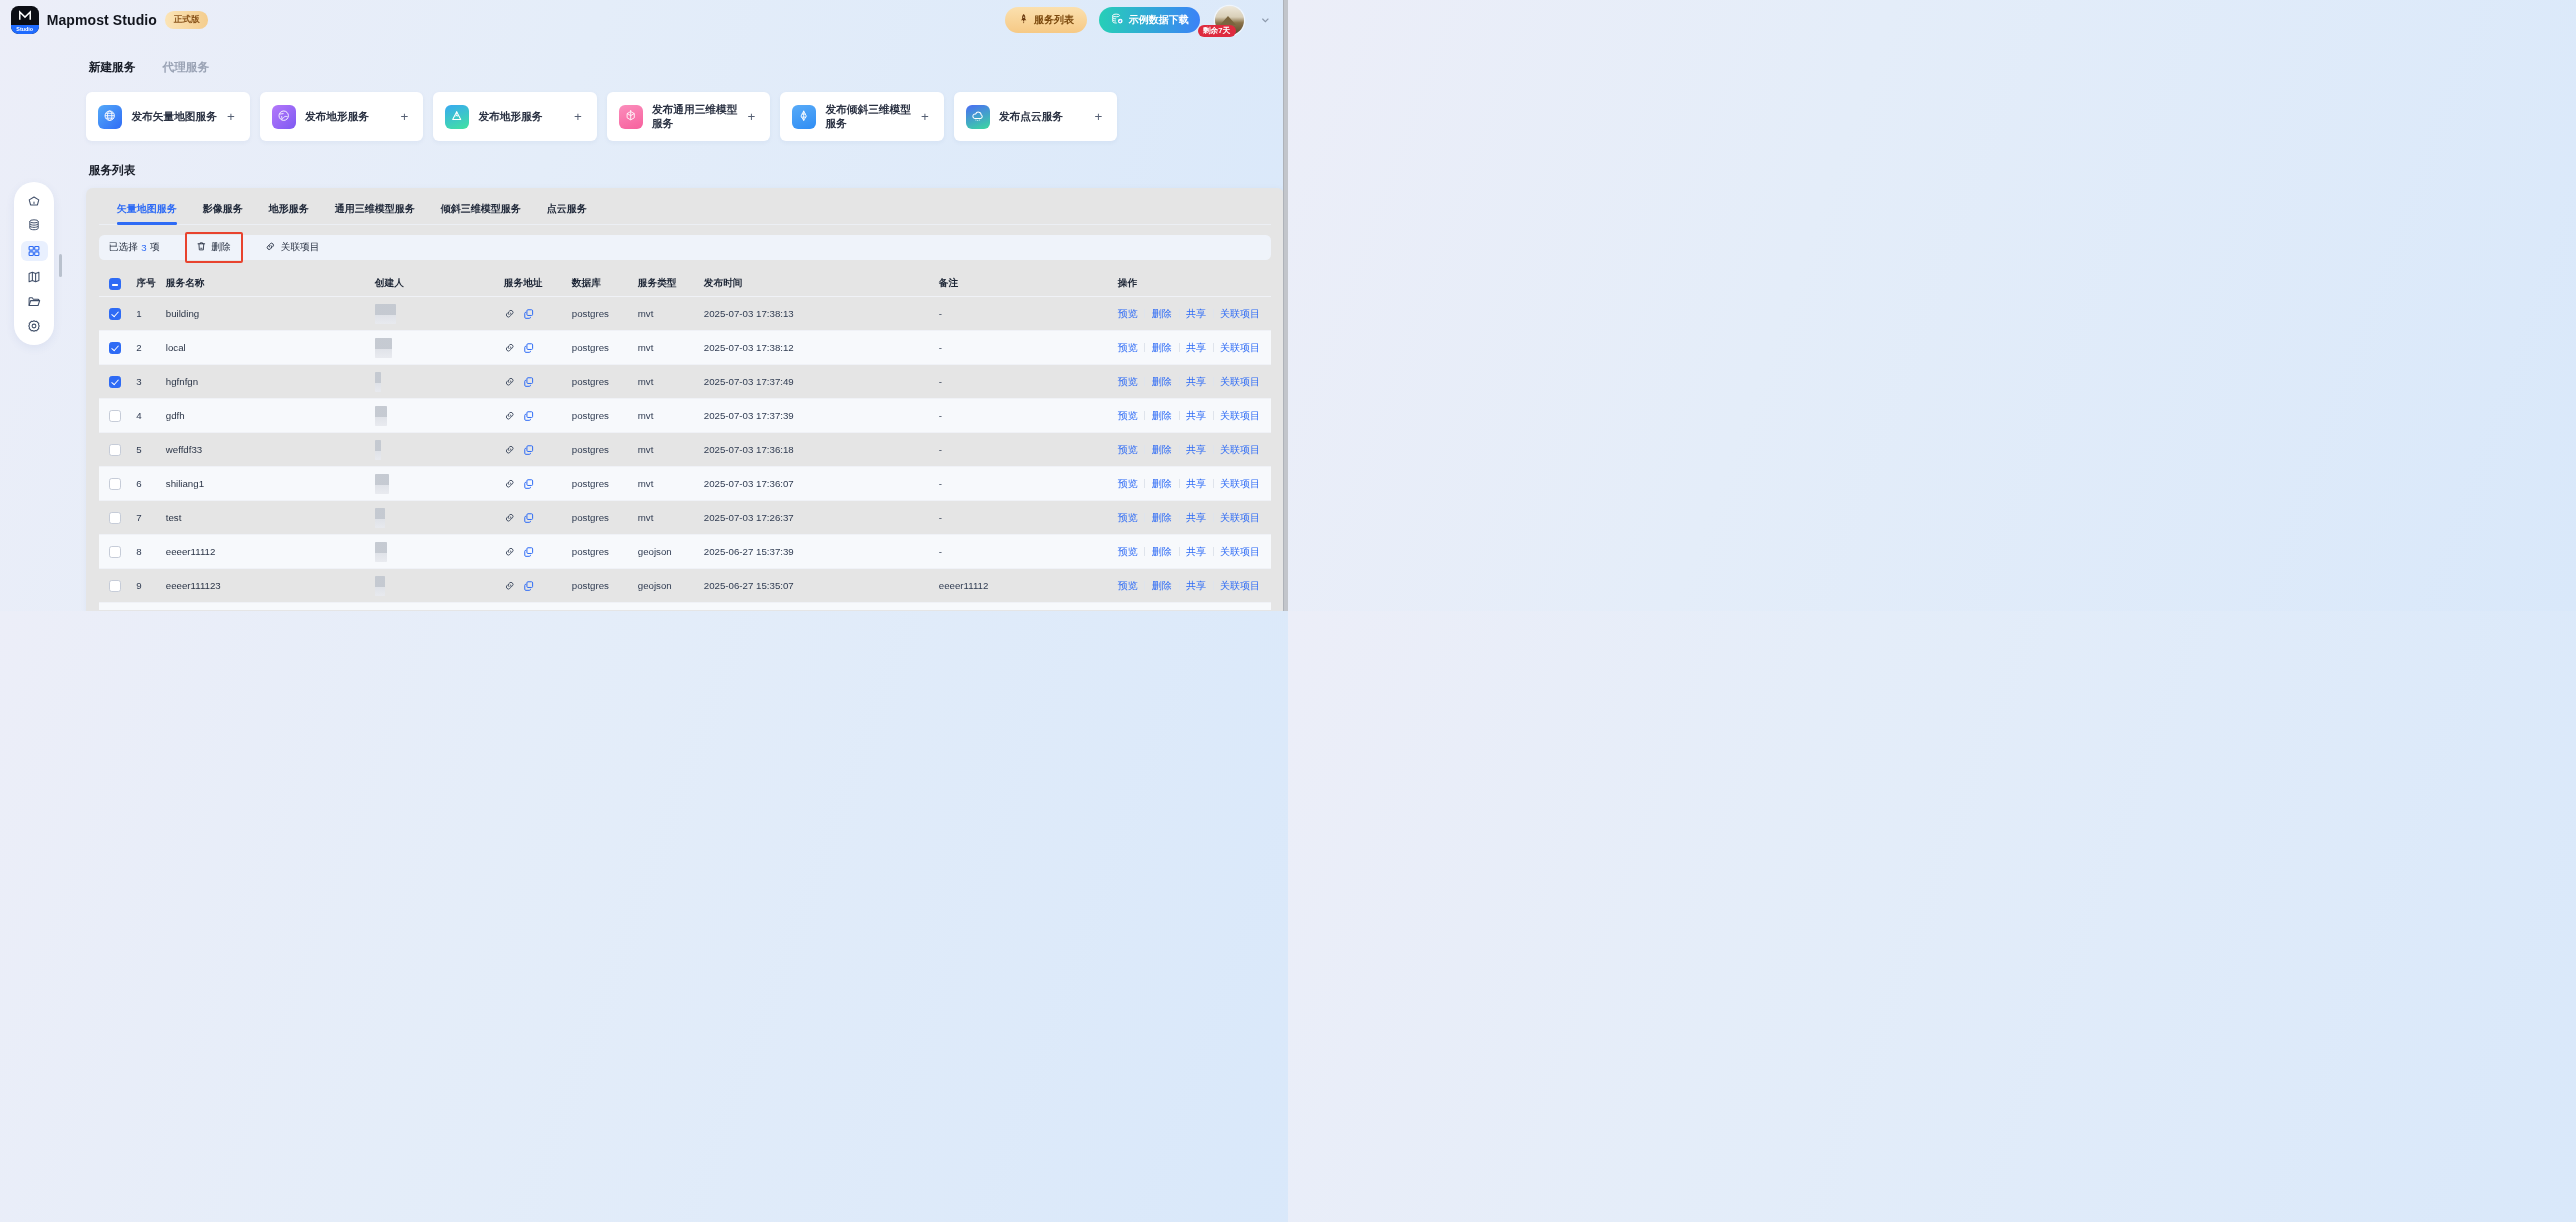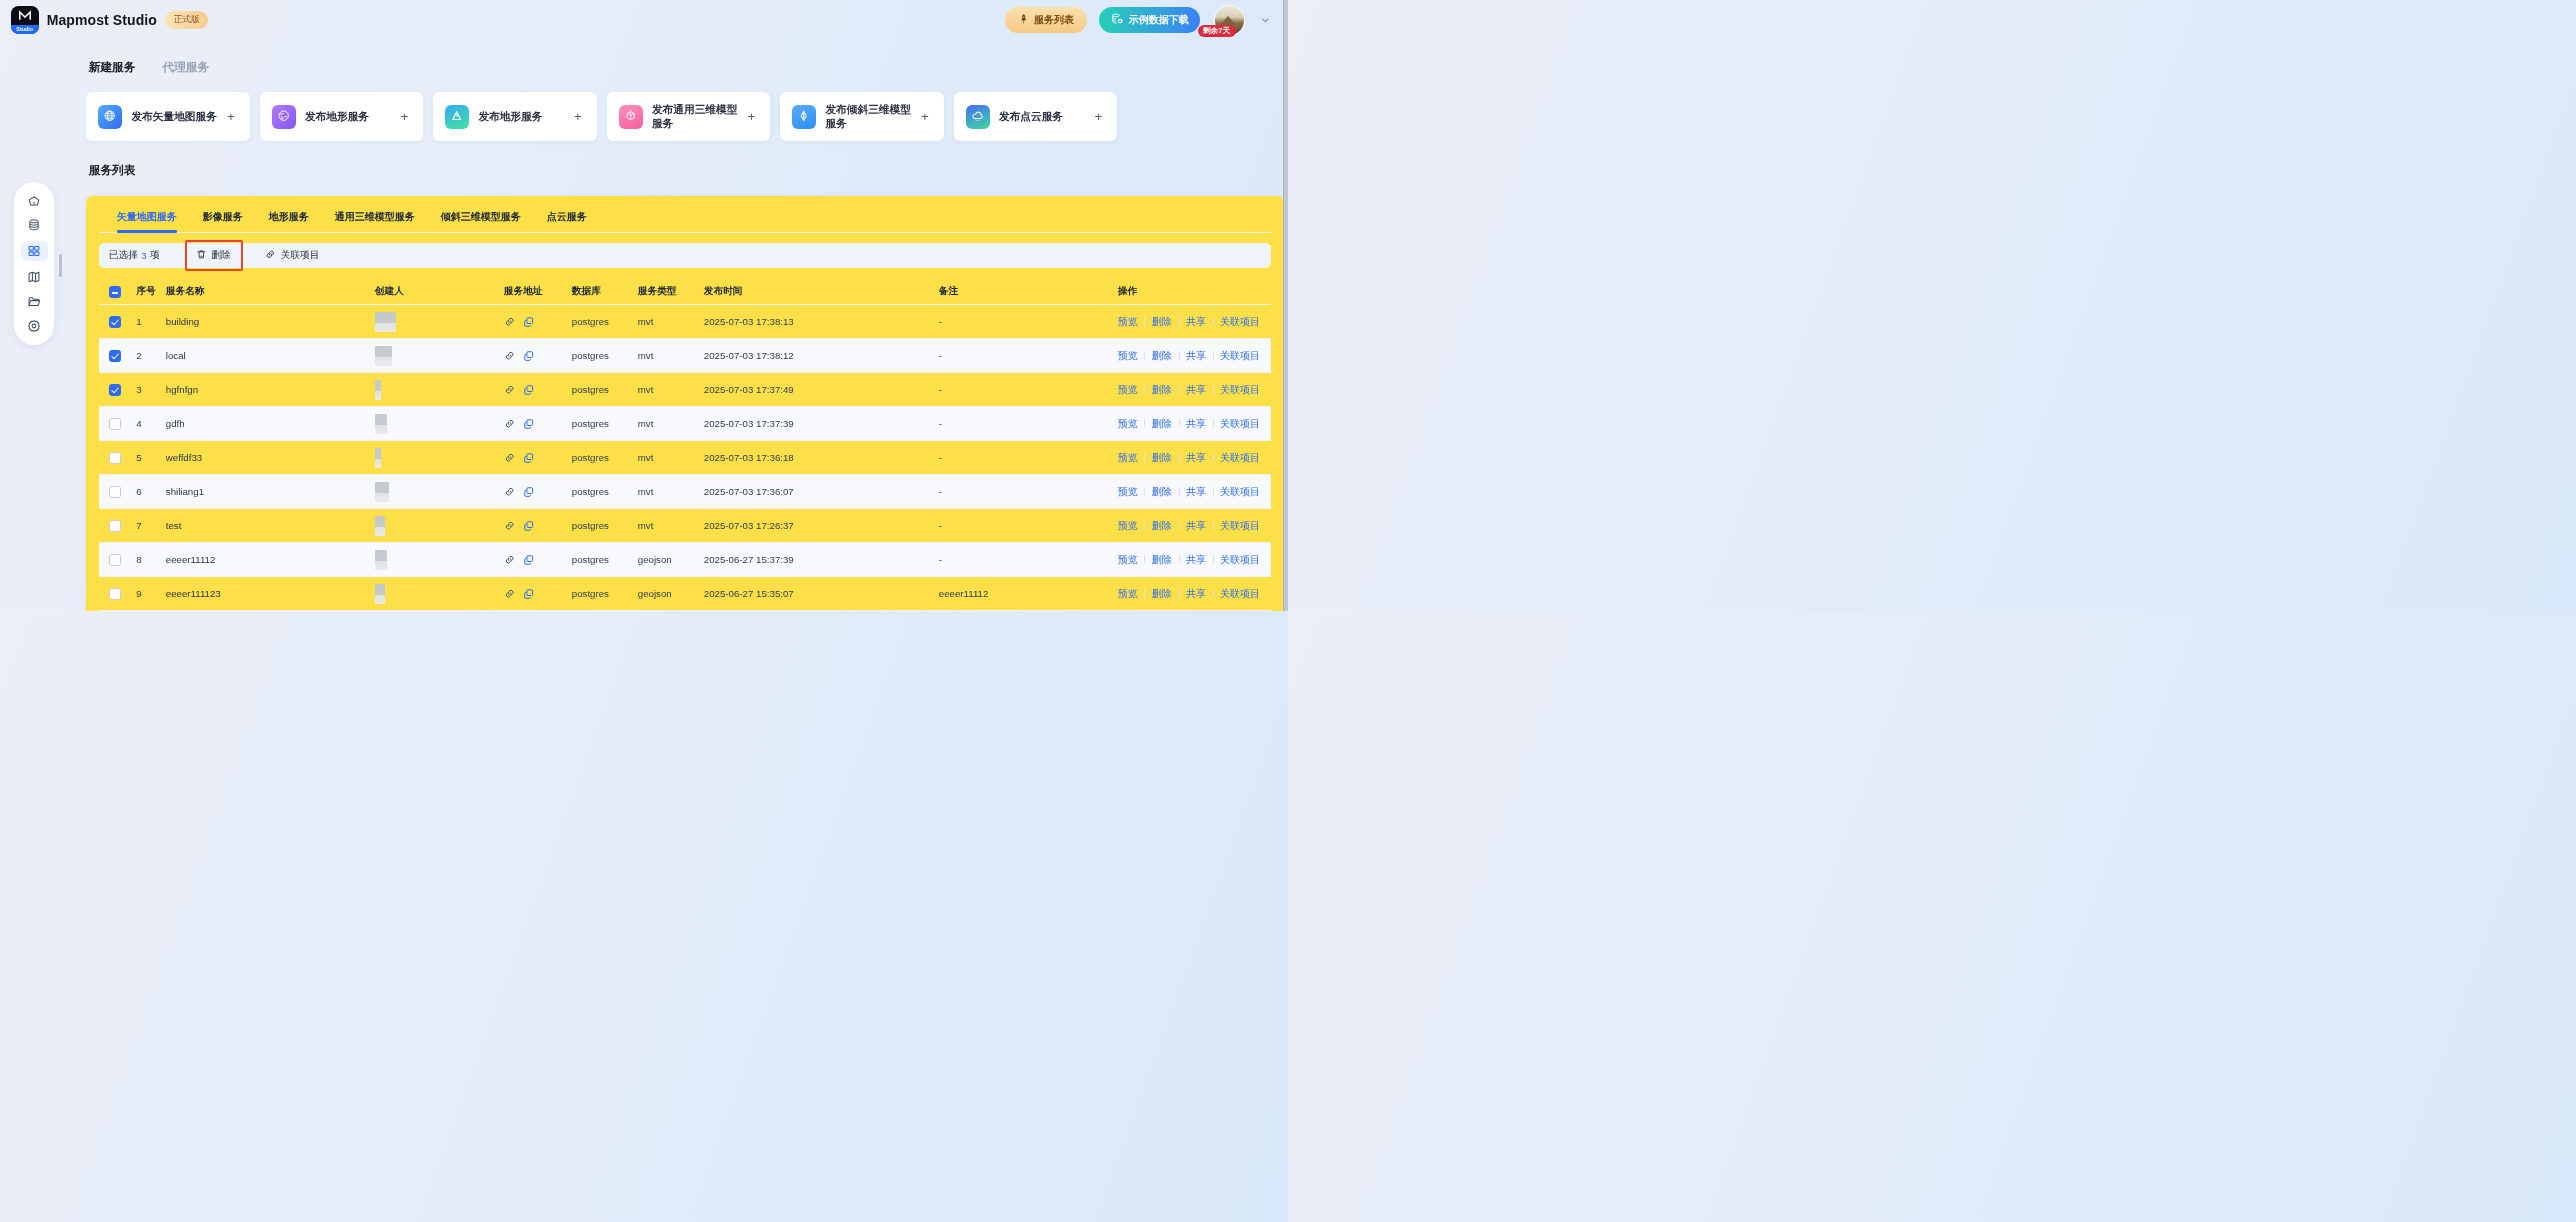--- a/index.html
+++ b/index.html
@@ -13,21 +13,21 @@
   }
   .page { position: relative; width: 1288px; height: 529px; }
 
   
   .topbar { height: 40px; display: flex; align-items: center; padding: 0 17.4px 0 10.7px; }
   .logo-group { display: flex; align-items: center; gap: 8px; }
   .logo-mark { width: 28px; height: 28px; border-radius: 7.4px; background: #0b0d14; position: relative; overflow: hidden; flex: 0 0 auto; }
   .logo-mark svg { position: absolute; top: 2px; left: 50%; transform: translateX(-50%); }
   .logo-band { position: absolute; left: 0; right: 0; bottom: 0; height: 8.7px; background: #1f6bff; color: #fff; font-size: 5.4px; font-weight: 700; text-align: center; line-height: 8.7px; }
   .brand-title { font-size: 14px; font-weight: 800; color: #12151d; letter-spacing: 0.1px; }
-  .version-badge { background: linear-gradient(90deg,#fbe4b6,#f4cd8e); color: #8a551c; font-size: 8.7px; font-weight: 400; padding: 2.7px 8.7px; border-radius: 8.7px; }
+  .version-badge { background: linear-gradient(90deg,#fbe4b6,#f4cd8e); color: #8a551c; font-size: 8.7px; font-weight: 700; padding: 2.7px 8.7px; border-radius: 8.7px; }
   .topbar-spacer { flex: 1; }
   .topbar-actions { display: flex; align-items: center; gap: 12px; }
   .btn-upgrade { display: flex; align-items: center; gap: 4.7px; background: linear-gradient(180deg,#fbe0ae,#f6c android,#f6c985); background: linear-gradient(180deg,#fbe0ae,#f6c985); color: #7c4a0e; font-size: 10px; font-weight: 700; padding: 6px 13.4px; border-radius: 13.4px; border: none; cursor: pointer; }
   .btn-sample { display: flex; align-items: center; gap: 5.4px; background: linear-gradient(90deg,#27cfb7,#3b82f7); color: #fff; font-size: 10px; font-weight: 700; padding: 6px 11.4px; border-radius: 13.4px; border: none; cursor: pointer; }
   .avatar-wrap { position: relative; width: 29px; height: 29px; margin-left: 2.7px; }
   .avatar { width: 29px; height: 29px; border-radius: 50%; overflow: hidden; background: linear-gradient(180deg,#efe9dc 0%,#d9cfb8 38%,#8a7248 58%,#5a462c 100%); box-shadow: 0 0 0 1.3px rgba(255,255,255,.55); }
   .avatar-peak { position: absolute; left: 4.7px; top: 10.7px; width: 0; height: 0; border-left: 8.7px solid transparent; border-right: 8.7px solid transparent; border-bottom: 9.4px solid #7a643e; filter: blur(0.7px); }
   .trial-badge { position: absolute; left: -17.4px; bottom: -2.7px; background: #de2a3e; color: #fff; font-size: 7.7px; font-weight: 700; padding: 1.3px 5.4px; border-radius: 6.7px; white-space: nowrap; }
   .chevron-down { margin-left: 4px; display: flex; align-items: center; }
 
@@ -47,21 +47,21 @@
   .page-tab.active { color: #181d28; }
 
   .cards-row { display: flex; gap: 10px; margin-top: 17px; width: 1031px; }
   .pub-card { flex: 1; height: 49px; background: #fff; border-radius: 6px; box-shadow: 0 1.3px 4px rgba(40,70,140,.05); display: flex; align-items: center; padding: 0 14.8px 0 12px; cursor: pointer; }
   .pub-icon { width: 24px; height: 24px; border-radius: 6px; display: flex; align-items: center; justify-content: center; flex: 0 0 auto; }
   .pub-label { font-size: 10.7px; font-weight: 700; color: #2a3142; margin-left: 9.4px; flex: 1; }
   .pub-plus { font-size: 13.4px; color: #555f73; font-weight: 400; }
 
   .section-title { margin-top: 21.5px; padding-left: 2.7px; font-size: 11.7px; font-weight: 700; color: #181d28; }
 
-  .panel { margin-top: 18px; width: 1198px; height: 425px; background: #fde047; border-radius: 6.7px 6.7px 0 0; box-shadow: 0 1.3px 6.7px rgba(40,70,140,.05); padding: 0 13.4px; }
+  .panel { margin-top: 10px; width: 1198px; height: 425px; background: #e5e5e5; border-radius: 6.7px 6.7px 0 0; box-shadow: 0 1.3px 6.7px rgba(40,70,140,.05); padding: 0 13.4px; }
   .svc-tabs { display: flex; gap: 26px; padding: 14px 0 0 17.4px; border-bottom: 0.7px solid #eceff4; }
   .svc-tab { font-size: 10px; font-weight: 700; color: #20293a; padding-bottom: 8.7px; cursor: pointer; position: relative; }
   .svc-tab.active { color: #2e6bf5; }
   .svc-tab.active::after { content: ""; position: absolute; left: 0; right: 0; bottom: -0.7px; height: 2.7px; border-radius: 1.3px; background: #2e6bf5; }
 
   .toolbar { margin-top: 9.4px; height: 25.5px; background: #eff3fa; border-radius: 5.4px; display: flex; align-items: center; padding: 0 9.4px; font-size: 9.7px; }
   .sel-text { display: flex; gap: 3.4px; align-items: center; color: #232c3d; }
   .sel-count { color: #2e6bf5; }
   .tool-btn { display: flex; align-items: center; gap: 4.7px; color: #232c3d; cursor: pointer; background: none; border: none; font-size: 9.7px; font-family: inherit; }
   .del-wrap { position: relative; margin-left: 29.5px; padding: 3.4px 6.7px; }

